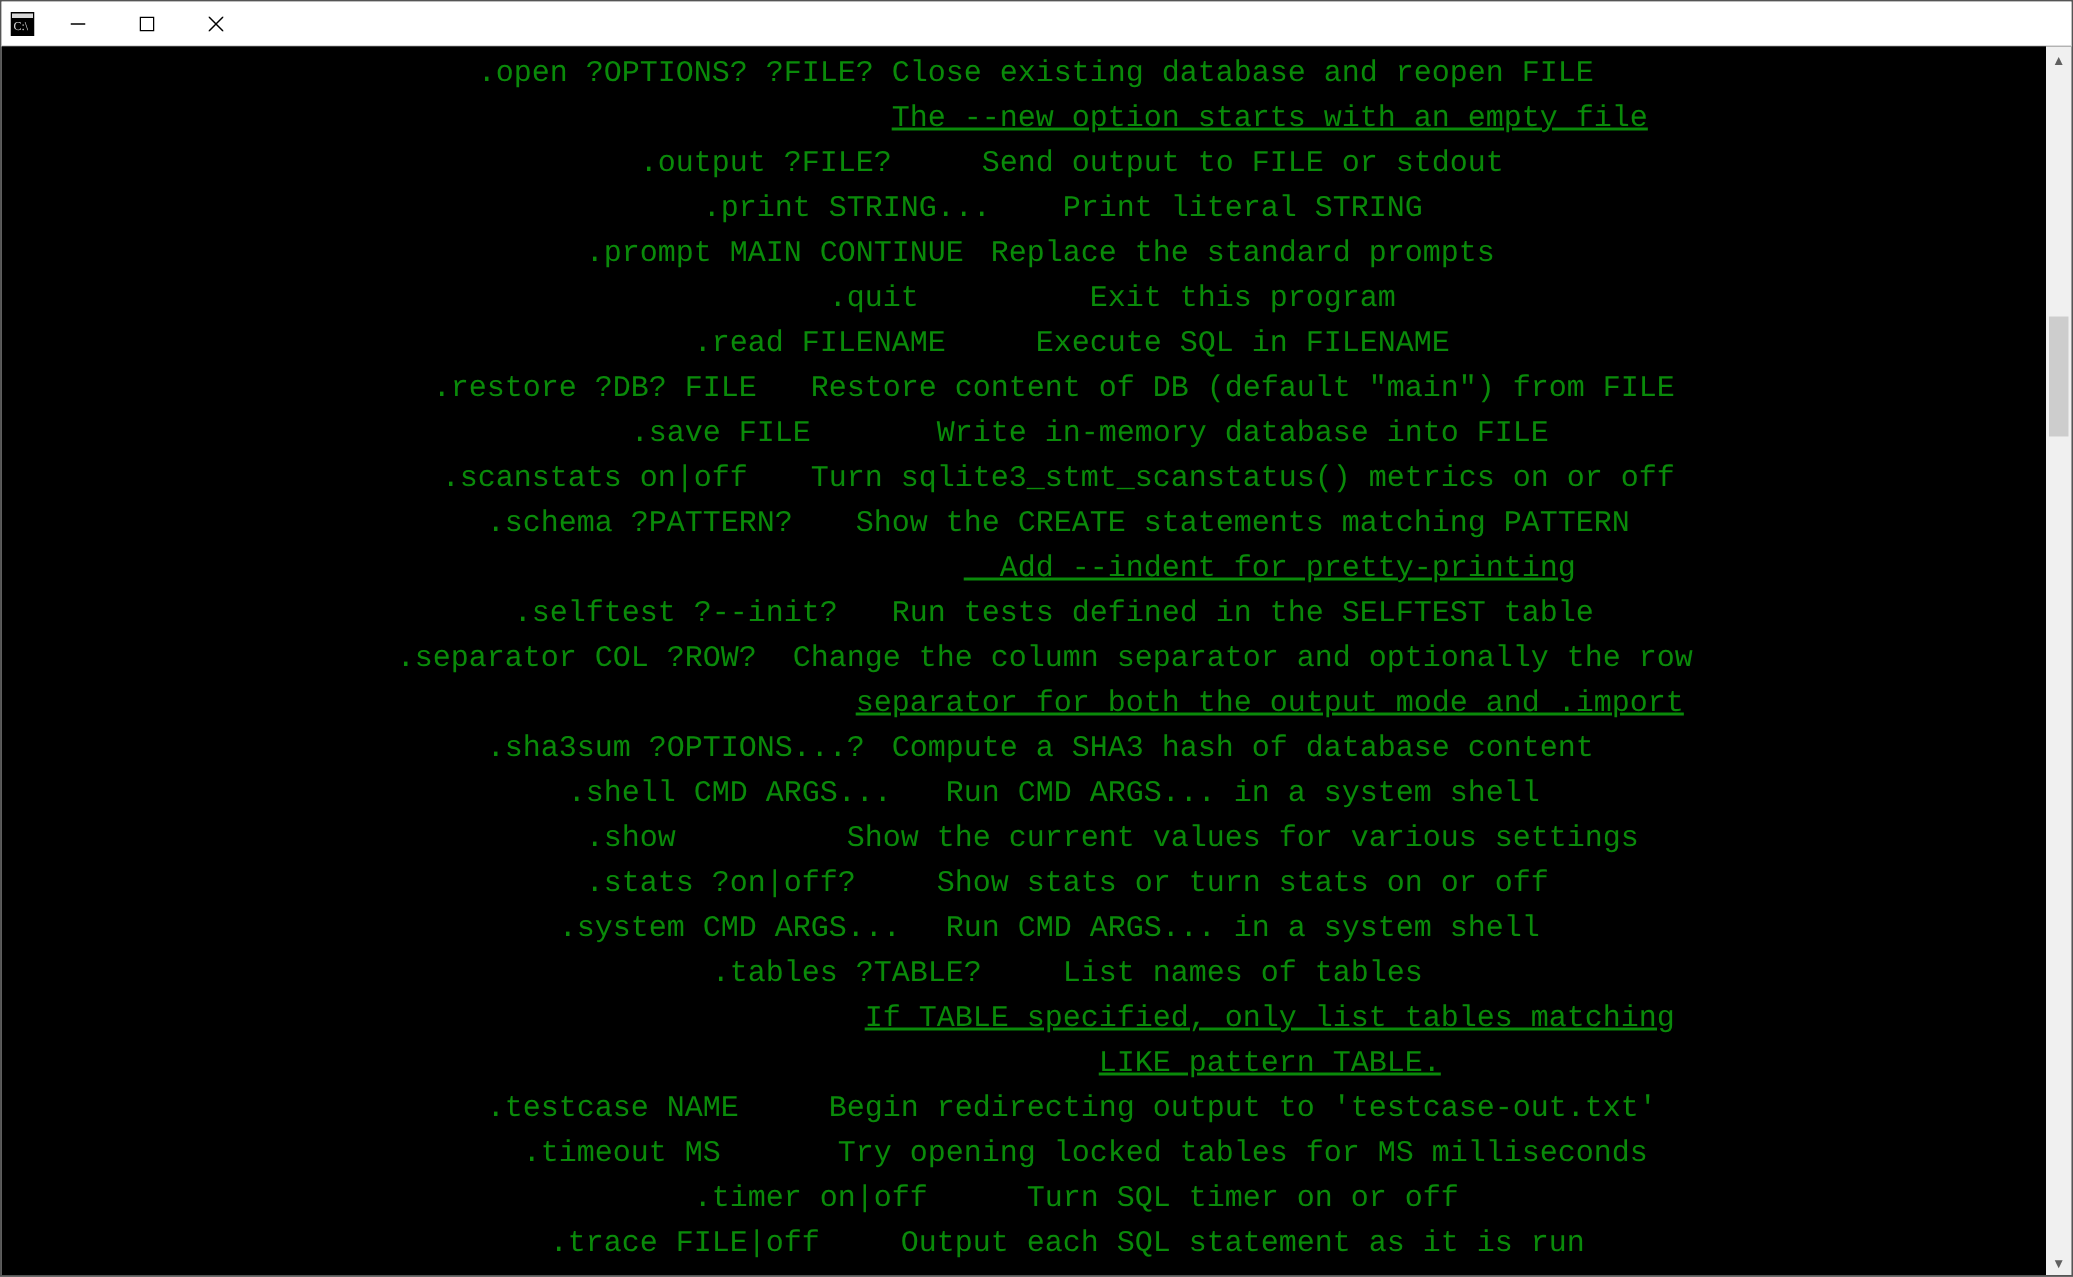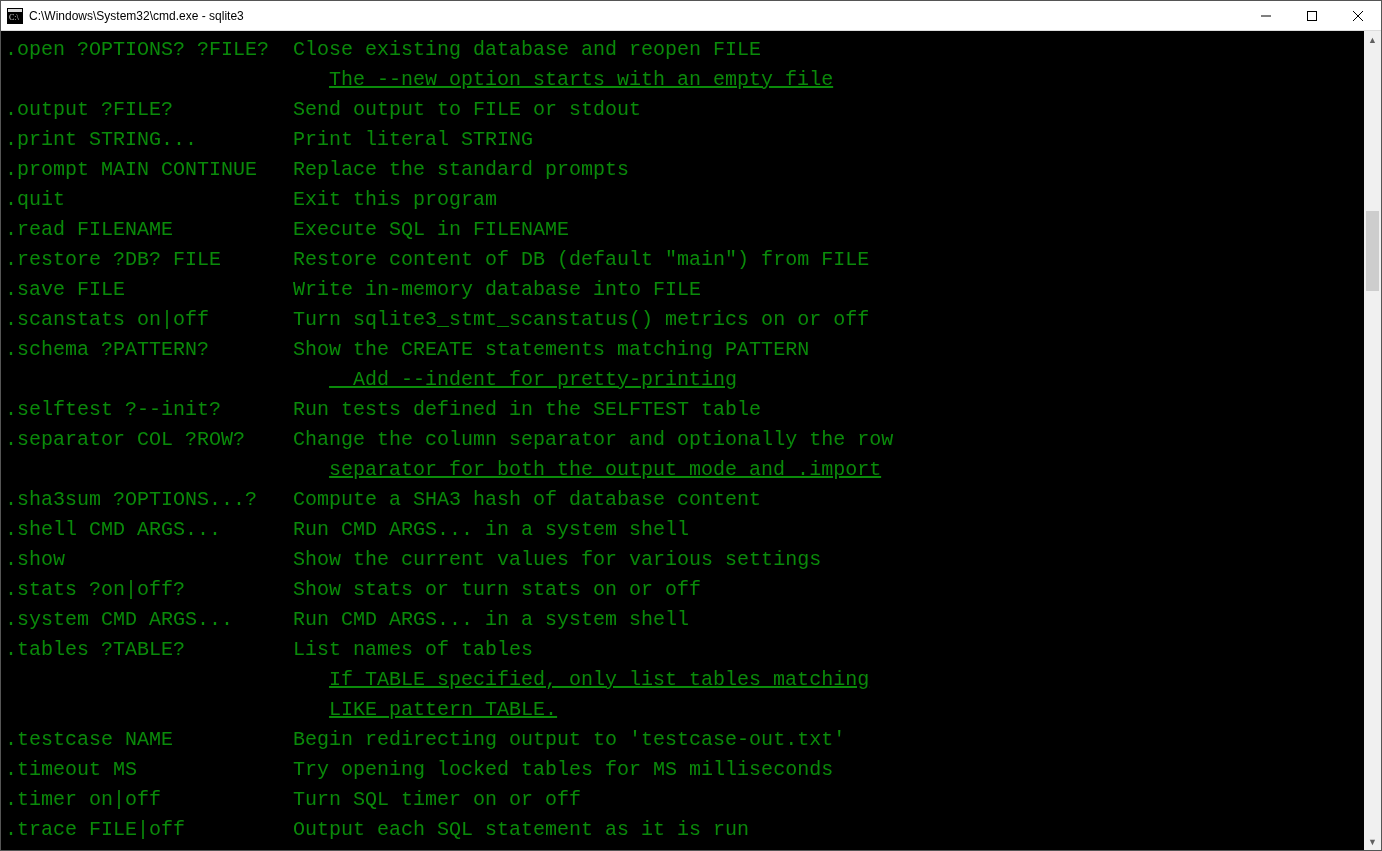--- a/index.html
+++ b/index.html
@@ -48,20 +48,21 @@
     font-family: "Segoe UI Symbol", sans-serif;
     font-size: 10px;
     color: #000;
   }
 
   .terminal-area {
     flex: 1 1 auto;
     display: flex;
     min-height: 0;
     background: #000;
+    text-align: center;
   }
   .terminal {
     flex: 1 1 auto;
     background: #000;
     color: #0a8a0a;
     font-family: Consolas, "Courier New", monospace;
     font-size: 20px;
     line-height: 30px;
     padding: 4px 0 0 4px;
     white-space: pre;
@@ -101,21 +102,20 @@
 <body>
 
 <div class="titlebar">
   <span class="app-icon">
     <svg width="16" height="16" viewBox="0 0 16 16">
       <rect x="0" y="0" width="16" height="16" fill="#000"></rect>
       <rect x="1" y="1" width="14" height="3" fill="#d9d9d9"></rect>
       <text x="2" y="12" font-size="8" fill="#d9d9d9" font-family="Consolas">C:\</text>
     </svg>
   </span>
-  <span class="title">C:\Windows\System32\cmd.exe - sqlite3</span>
   <div class="win-controls">
     <div class="win-btn">
       <svg width="10" height="10" viewBox="0 0 10 10">
           <line x1="0" y1="5" x2="10" y2="5" stroke="#000" stroke-width="1"></line>
         </svg>
     </div>
     <div class="win-btn">
       <svg width="10" height="10" viewBox="0 0 10 10">
           <rect x="0.5" y="0.5" width="9" height="9" fill="none" stroke="#000" stroke-width="1"></rect>
         </svg>

